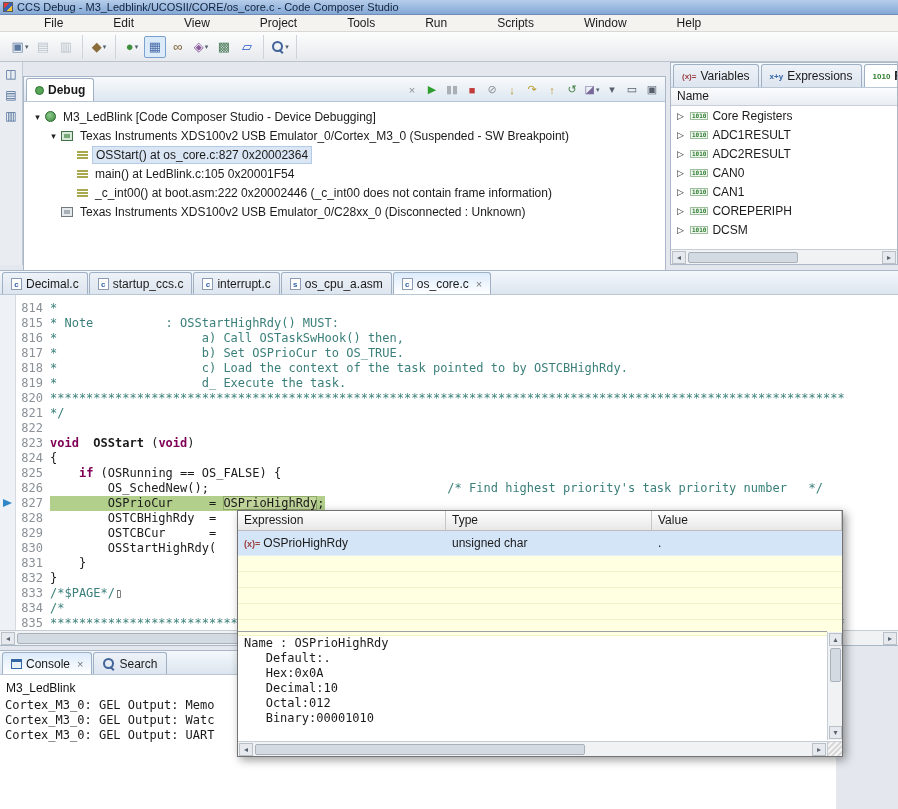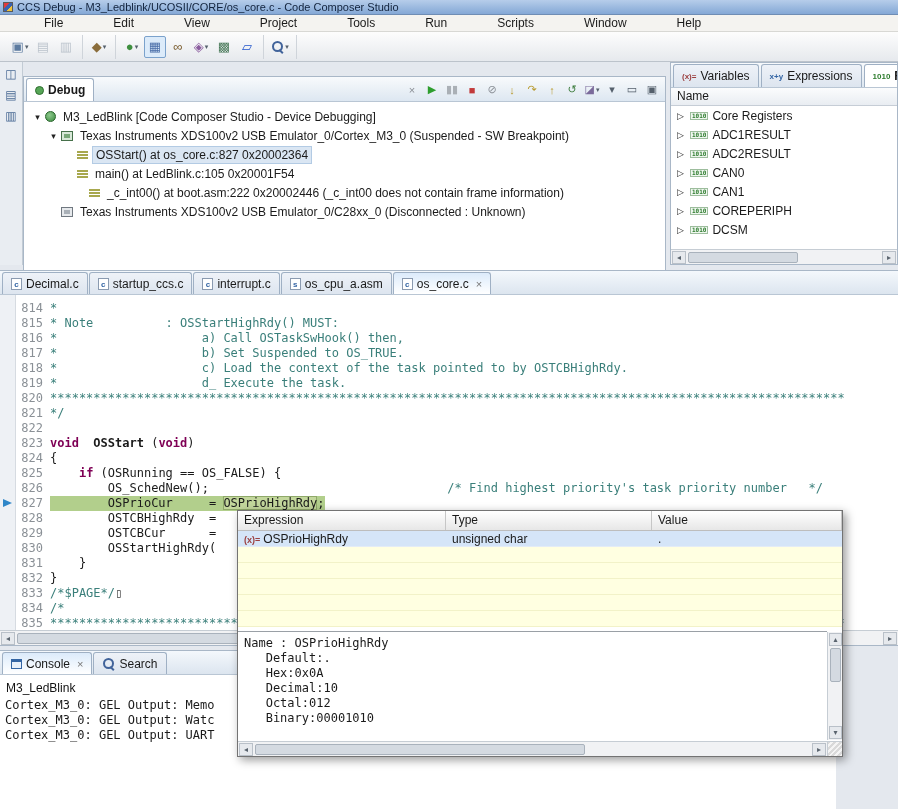--- a/index.html
+++ b/index.html
@@ -122,21 +122,21 @@
   .conline { font:12px/15px "DejaVu Sans Mono", monospace; padding-left:5px; white-space:pre; }
   .termicon { width:11px; height:10px; border:1px solid #3465a4; background:#e8f0fa;
     box-shadow:inset 0 2px 0 #3465a4; }
 
   
   #popup { left:237px; top:510px; width:606px; height:247px; background:#fff;
     border:1px solid #737373; box-shadow:3px 3px 9px rgba(0,0,0,.40); z-index:60; }
   #popup-head { display:flex; height:20px; background:linear-gradient(#ffffff,#e7e7e7); border-bottom:1px solid #bdbdbd; }
   .pcol { padding:2px 6px; border-right:1px solid #c6c6c6; overflow:hidden; white-space:nowrap; }
   .pc1 { width:208px; } .pc2 { width:206px; } .pc3 { flex:1; }
-  .prow { display:flex; align-items:center; height:16px; background:#d5e5f8; border-bottom:1px solid #e4ecf6; }
+  .prow { display:flex; align-items:center; height:25px; background:#d5e5f8; border-bottom:1px solid #e4ecf6; }
   .prow .cell { padding:0 6px; white-space:nowrap; overflow:hidden; }
   .xicon { font:bold 9px "Liberation Sans", sans-serif; color:#9c4040; margin-right:3px; }
   .yellow { height:16px; background:#ffffe1; border-bottom:1px solid #f2f2c8; }
   #popup-detail { position:absolute; left:0; right:15px; top:120px; bottom:16px;
     border-top:1px solid #9aa0a6; padding:4px 6px; font:12px/15px "DejaVu Sans Mono", monospace; white-space:pre;
     overflow:hidden; }
   #popup-vscroll { top:121px; bottom:16px; right:0; }
   #popup-hscroll { right:15px; }
   .grip { position:absolute; right:0; bottom:0; width:15px; height:15px; background:
     repeating-linear-gradient(135deg,#d9d9d9 0 2px,#f4f4f4 2px 4px); border-top:1px solid #c6cdd4; border-left:1px solid #c6cdd4; }
@@ -262,21 +262,21 @@
         </span>
         <span class="tlabel sel">OSStart() at os_core.c:827 0x20002364</span>
       </div>
       <div class="trow" style="padding-left: 40px;">
         <span class="texp"></span>
         <span class="ticon">
           <span class="ic-frame"></span>
         </span>
         <span class="tlabel">main() at LedBlink.c:105 0x20001F54</span>
       </div>
-      <div class="trow" style="padding-left: 52px;">
+      <div class="trow" style="padding-left: 40px;">
         <span class="texp"></span>
         <span class="ticon">
           <span class="ic-frame"></span>
         </span>
         <span class="tlabel">_c_int00() at boot.asm:222 0x20002446  (_c_int00 does not contain frame information)</span>
       </div>
       <div class="trow" style="padding-left: 24px;">
         <span class="texp"></span>
         <span class="ticon">
           <span class="ic-device-off"></span>
@@ -370,21 +370,21 @@
         <span class="tabclose">×</span>
       </span>
     </div>
   <div id="code">
     <div id="annot-strip"></div>
     <span class="iparrow" style="top:204px"></span>
     <div id="code-lines">
         <div class="cline"><span class="lnum">814</span><span class="ctext"><span class="cm">*</span></span></div>
         <div class="cline"><span class="lnum">815</span><span class="ctext"><span class="cm">* Note          : OSStartHighRdy() MUST:</span></span></div>
         <div class="cline"><span class="lnum">816</span><span class="ctext"><span class="cm">*                    a) Call OSTaskSwHook() then,</span></span></div>
-        <div class="cline"><span class="lnum">817</span><span class="ctext"><span class="cm">*                    b) Set Suspended to OS_TRUE.</span></span></div>
+        <div class="cline"><span class="lnum">817</span><span class="ctext"><span class="cm">*                    b) Set OSPrioCur to OS_TRUE.</span></span></div>
         <div class="cline"><span class="lnum">818</span><span class="ctext"><span class="cm">*                    c) Load the context of the task pointed to by OSTCBHighRdy.</span></span></div>
         <div class="cline"><span class="lnum">819</span><span class="ctext"><span class="cm">*                    d_ Execute the task.</span></span></div>
         <div class="cline"><span class="lnum">820</span><span class="ctext"><span class="cm">**************************************************************************************************************</span></span></div>
         <div class="cline"><span class="lnum">821</span><span class="ctext"><span class="cm">*/</span></span></div>
         <div class="cline"><span class="lnum">822</span><span class="ctext"></span></div>
         <div class="cline"><span class="lnum">823</span><span class="ctext"><span class="kw">void</span><span>  </span><span class="fn">OSStart</span><span> (</span><span class="kw">void</span><span>)</span></span></div>
         <div class="cline"><span class="lnum">824</span><span class="ctext"><span>{</span></span></div>
         <div class="cline"><span class="lnum">825</span><span class="ctext"><span>    </span><span class="kw">if</span><span> (OSRunning == OS_FALSE) {</span></span></div>
         <div class="cline"><span class="lnum">826</span><span class="ctext"><span>        OS_SchedNew();                                 </span><span class="cm">/* Find highest priority's task priority number   */</span></span></div>
         <div class="cline cur"><span class="lnum">827</span><span class="ctext"><span>        OSPrioCur     = </span><span class="var">OSPrioHighRdy</span><span>;</span></span></div>

